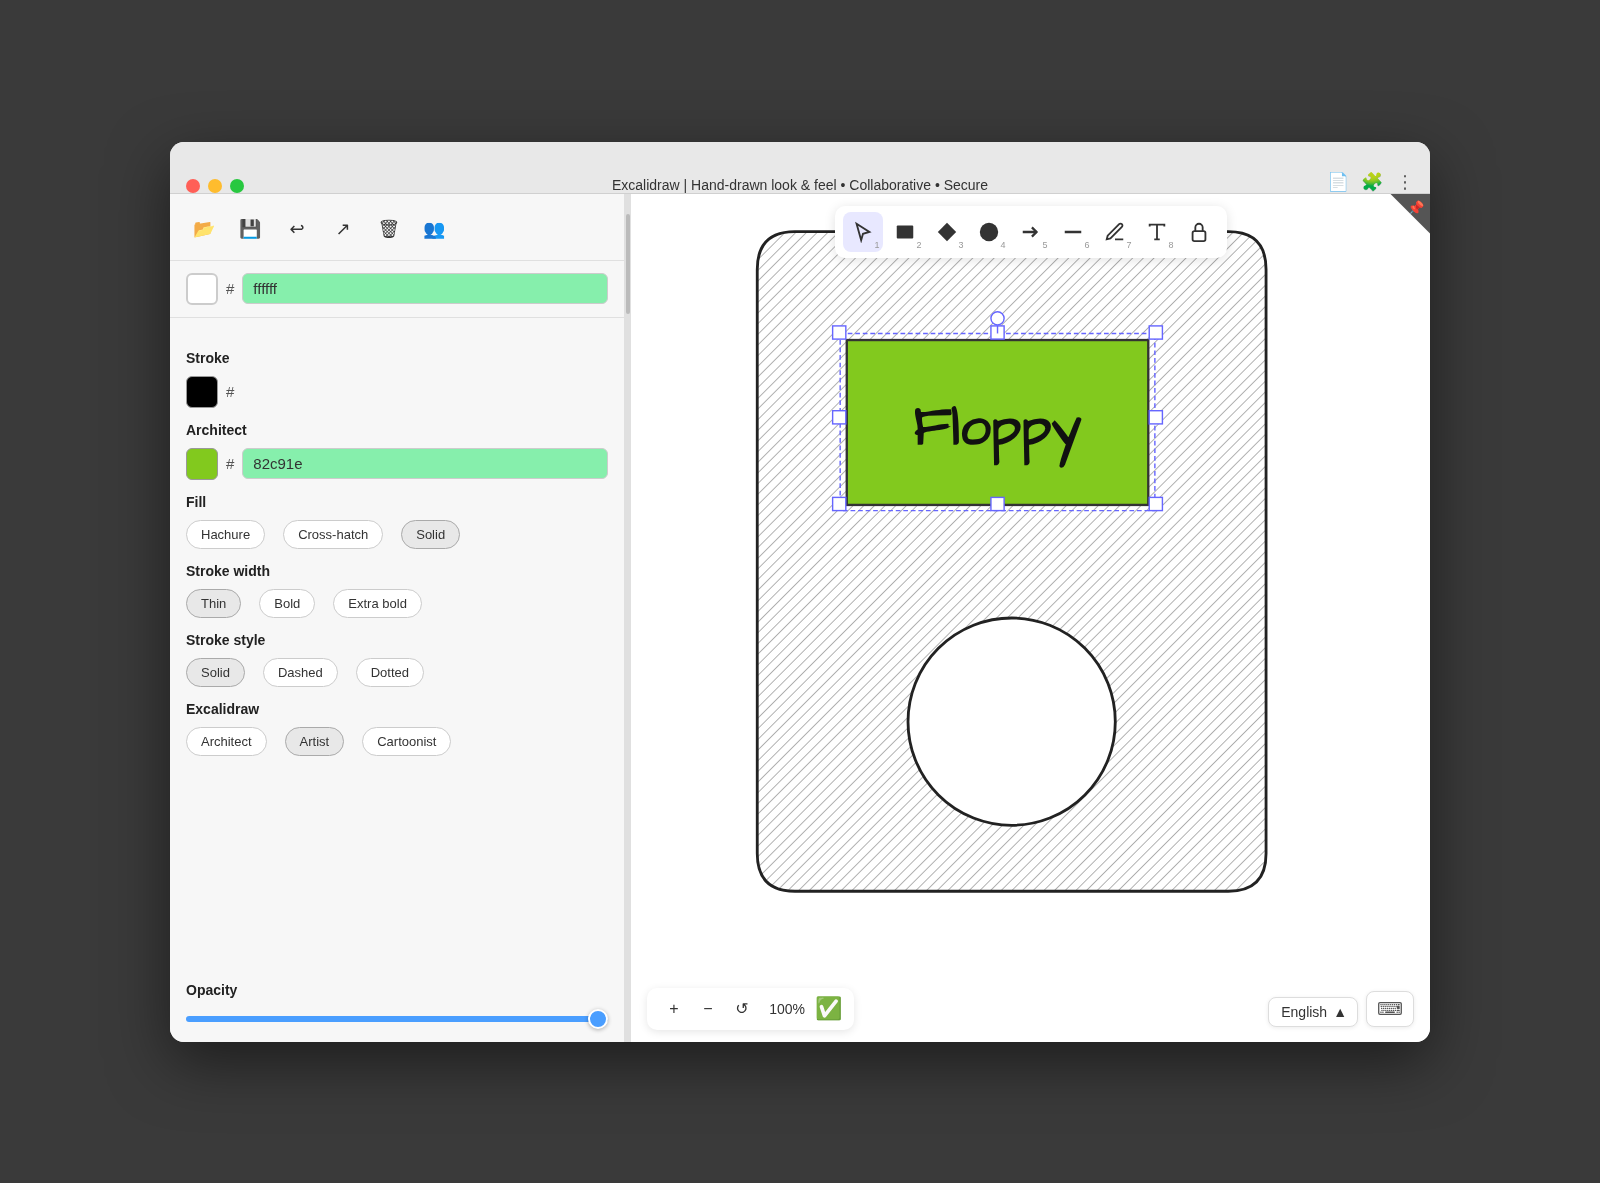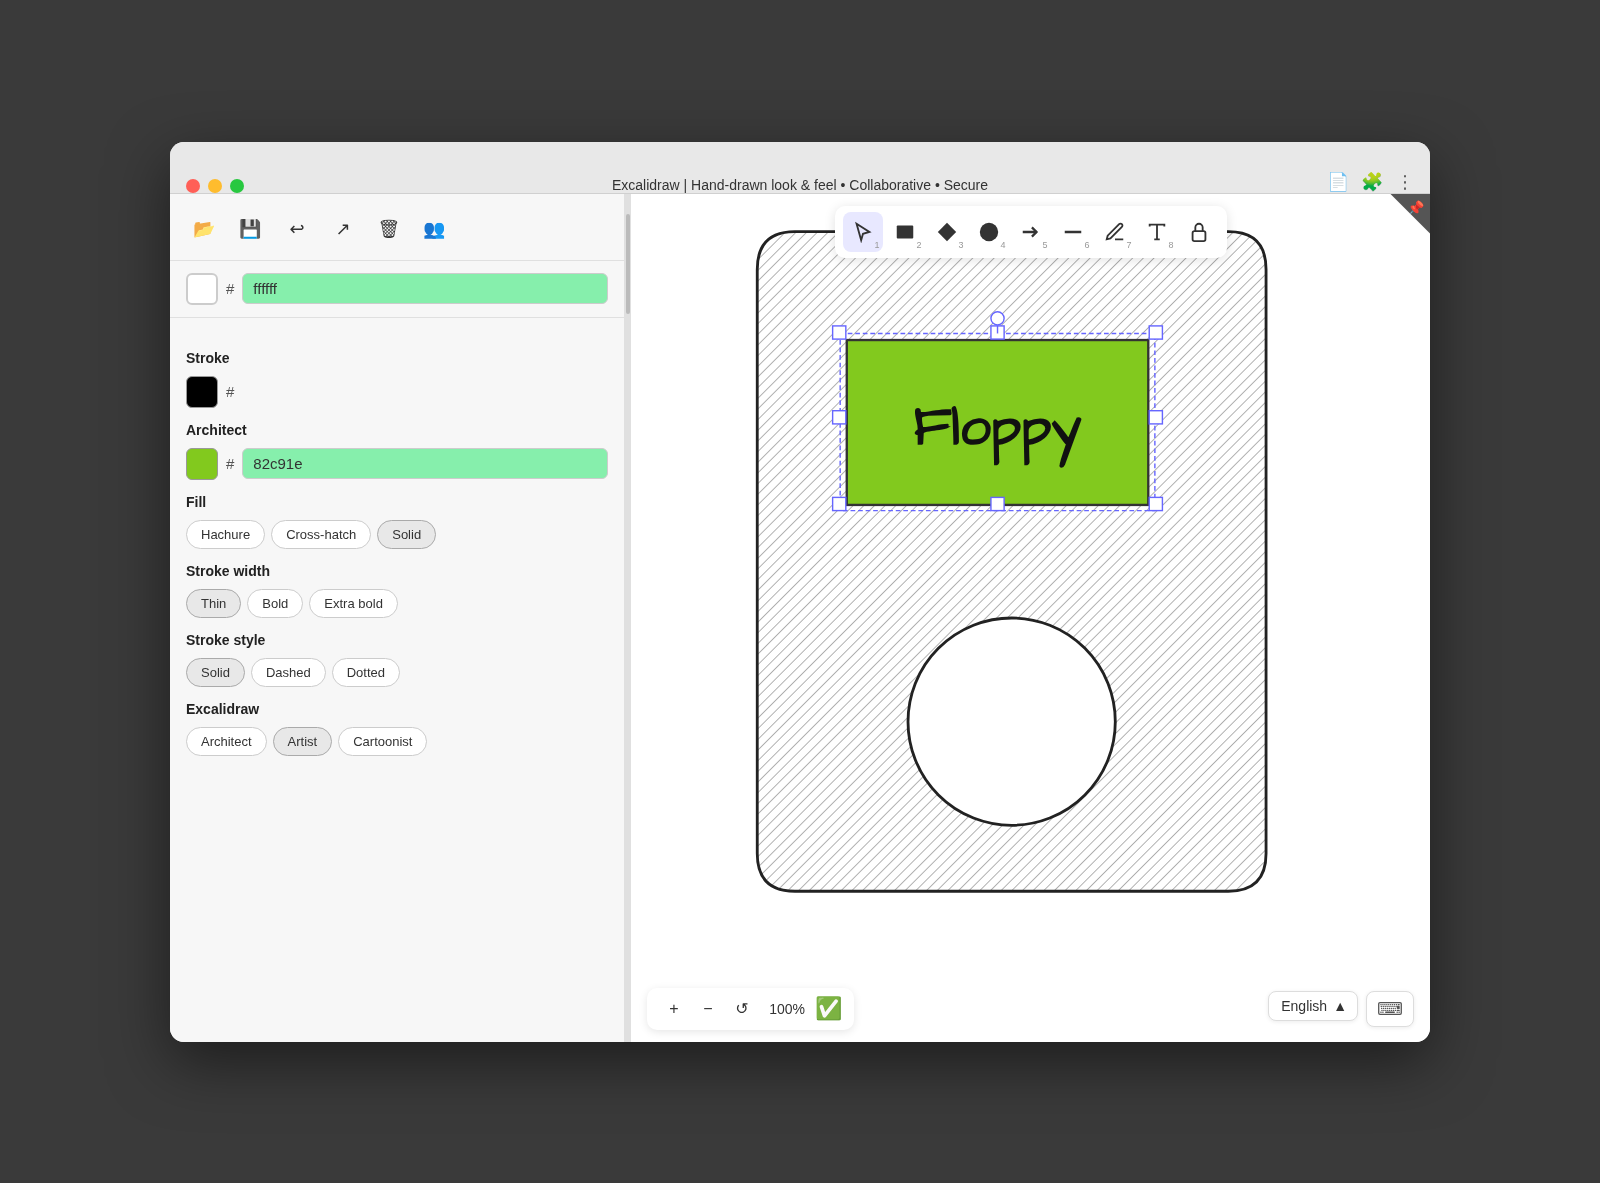--- a/index.html
+++ b/index.html
@@ -157,21 +157,21 @@
     .swatch-green {
       width: 32px;
       height: 32px;
       border-radius: 6px;
       background: #82c91e;
       border: 1.5px solid #999;
       cursor: pointer;
     }
     .btn-group {
       display: flex;
-      gap: 6px;
+      gap: 18px;
       flex-wrap: wrap;
       margin-bottom: 4px;
     }
     .pill-btn {
       padding: 6px 14px;
       border-radius: 20px;
       border: 1.5px solid #ccc;
       background: white;
       font-size: 13px;
       color: #333;
@@ -319,21 +319,21 @@
     .zoom-level {
       font-size: 14px;
       font-weight: 500;
       color: #333;
       padding: 0 6px;
       min-width: 50px;
       text-align: right;
     }
     .right-controls {
       display: flex;
-      align-items: flex-start;
+      align-items: flex-end;
       gap: 8px;
     }
     .language-select {
       background: white;
       border: 1.5px solid #ddd;
       border-radius: 8px;
       padding: 6px 10px 6px 12px;
       font-size: 14px;
       color: #333;
       cursor: pointer;
@@ -430,20 +430,24 @@
         </div>
 
         <div class="prop-label">Excalidraw</div>
         <div class="btn-group">
           <button class="pill-btn">Architect</button>
           <button class="pill-btn active">Artist</button>
           <button class="pill-btn">Cartoonist</button>
         </div>
       </div>
 
+      <div class="opacity-section">
+        <div class="opacity-label">Opacity</div>
+        <input class="opacity-slider" type="range" min="0" max="100" value="100" style="">
+      </div>
     </div>
 
     <div class="scrollbar-divider">
       <div class="scrollbar-thumb"></div>
     </div>
 
     <div class="canvas-area">
 
       <div class="corner-bookmark">
         <span class="corner-icon">📌</span>

